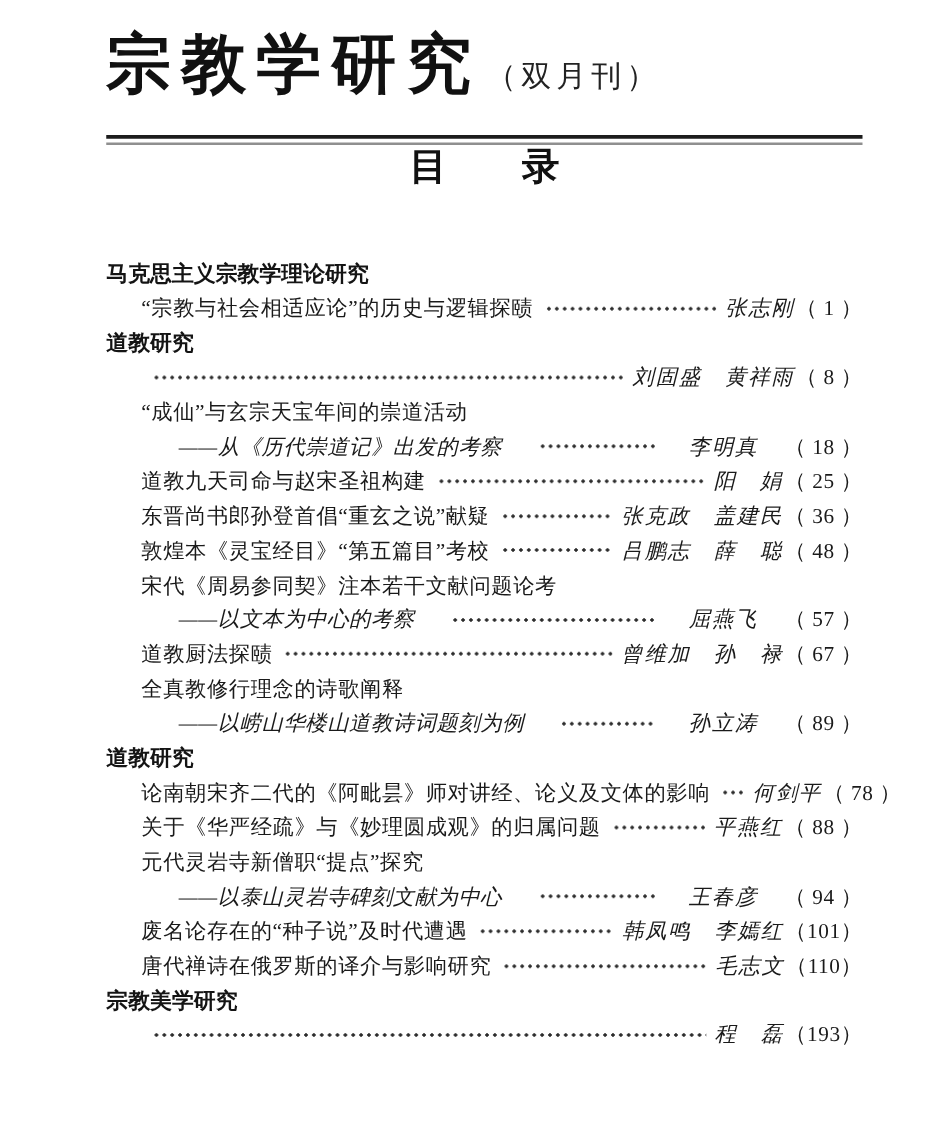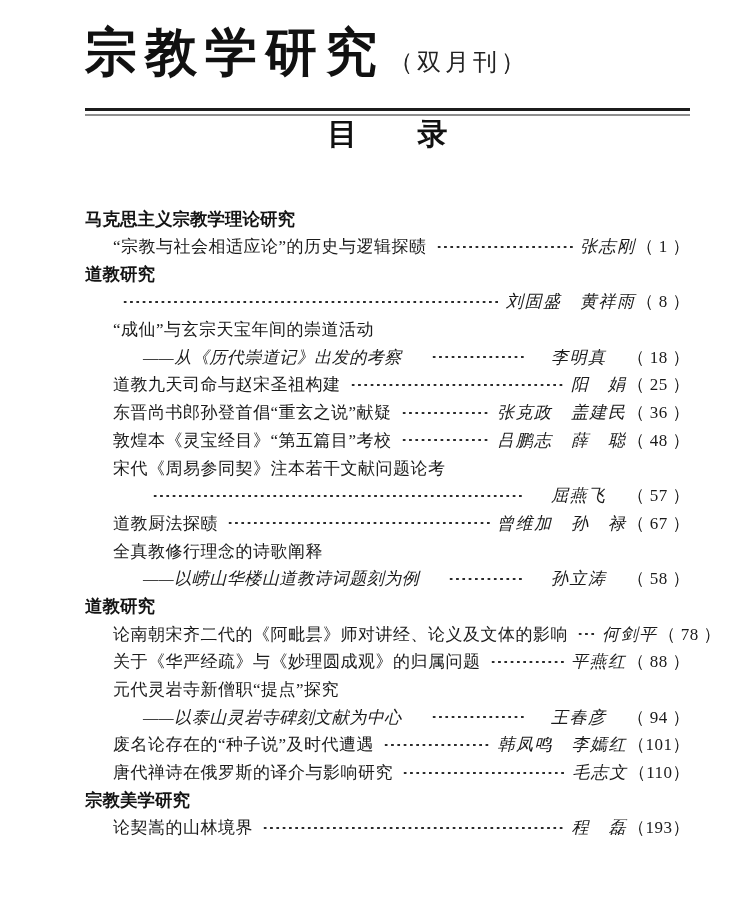--- a/index.html
+++ b/index.html
@@ -152,40 +152,41 @@
       <span class="t">敦煌本《灵宝经目》“第五篇目”考校</span>
       <span class="leader"></span>
       <span class="authors">吕鹏志　薛　聪</span>
       <span class="pg">（ 48 ）</span>
     </div>
 
     <div class="row entry">
       <span class="t">宋代《周易参同契》注本若干文献问题论考</span>
     </div>
     <div class="row entry sub">
+      <span class="t kai">——以文本为中心的考察</span>
       <span class="leader"></span>
       <span class="authors">屈燕飞</span>
       <span class="pg">（ 57 ）</span>
     </div>
 
     <div class="row entry">
       <span class="t">道教厨法探赜</span>
       <span class="leader"></span>
       <span class="authors">曾维加　孙　禄</span>
       <span class="pg">（ 67 ）</span>
     </div>
 
     <div class="row entry">
       <span class="t">全真教修行理念的诗歌阐释</span>
     </div>
     <div class="row entry sub">
       <span class="t kai">——以崂山华楼山道教诗词题刻为例</span>
       <span class="leader"></span>
       <span class="authors">孙立涛</span>
-      <span class="pg">（ 58 ）</span>
+      <span class="pg">（ 89 ）</span>
     </div>
 
     <div class="row sec-heading">道教研究</div>
 
     <div class="row entry">
       <span class="t">论南朝宋齐二代的《阿毗昙》师对讲经、论义及文体的影响</span>
       <span class="leader"></span>
       <span class="authors">何剑平</span>
       <span class="pg">（ 78 ）</span>
     </div>
@@ -217,20 +218,19 @@
     <div class="row entry">
       <span class="t">唐代禅诗在俄罗斯的译介与影响研究</span>
       <span class="leader"></span>
       <span class="authors">毛志文</span>
       <span class="pg">（110）</span>
     </div>
 
     <div class="row sec-heading">宗教美学研究</div>
 
     <div class="row entry">
-      <span class="t">论契嵩的山林境界</span>
       <span class="leader"></span>
       <span class="authors">程　磊</span>
       <span class="pg">（193）</span>
     </div>
 
   </div>
 </div>
 
 </body></html>

